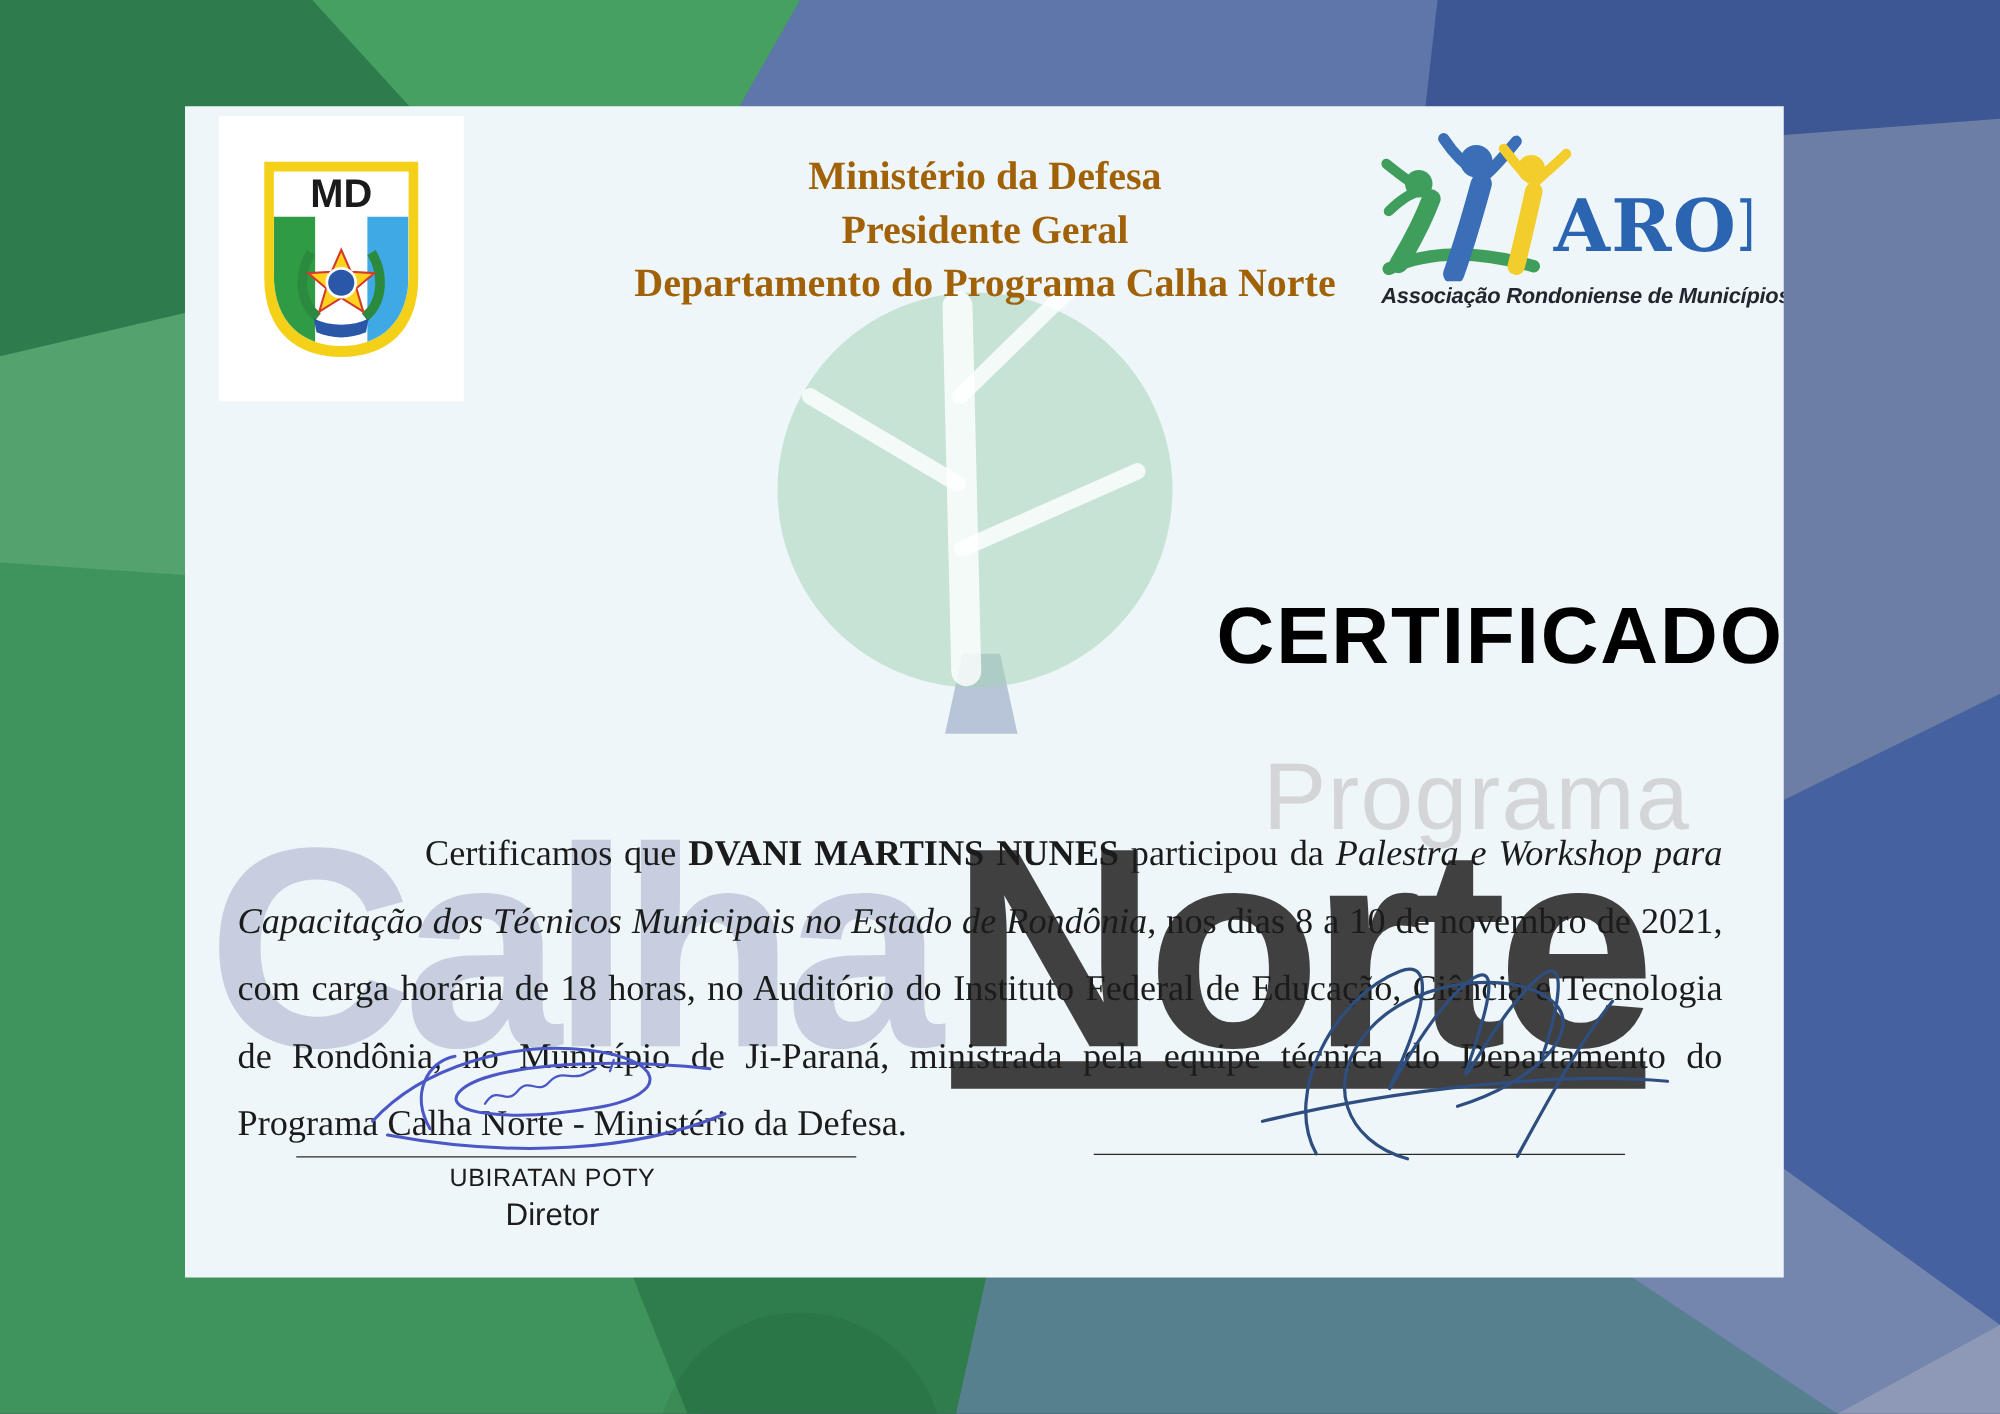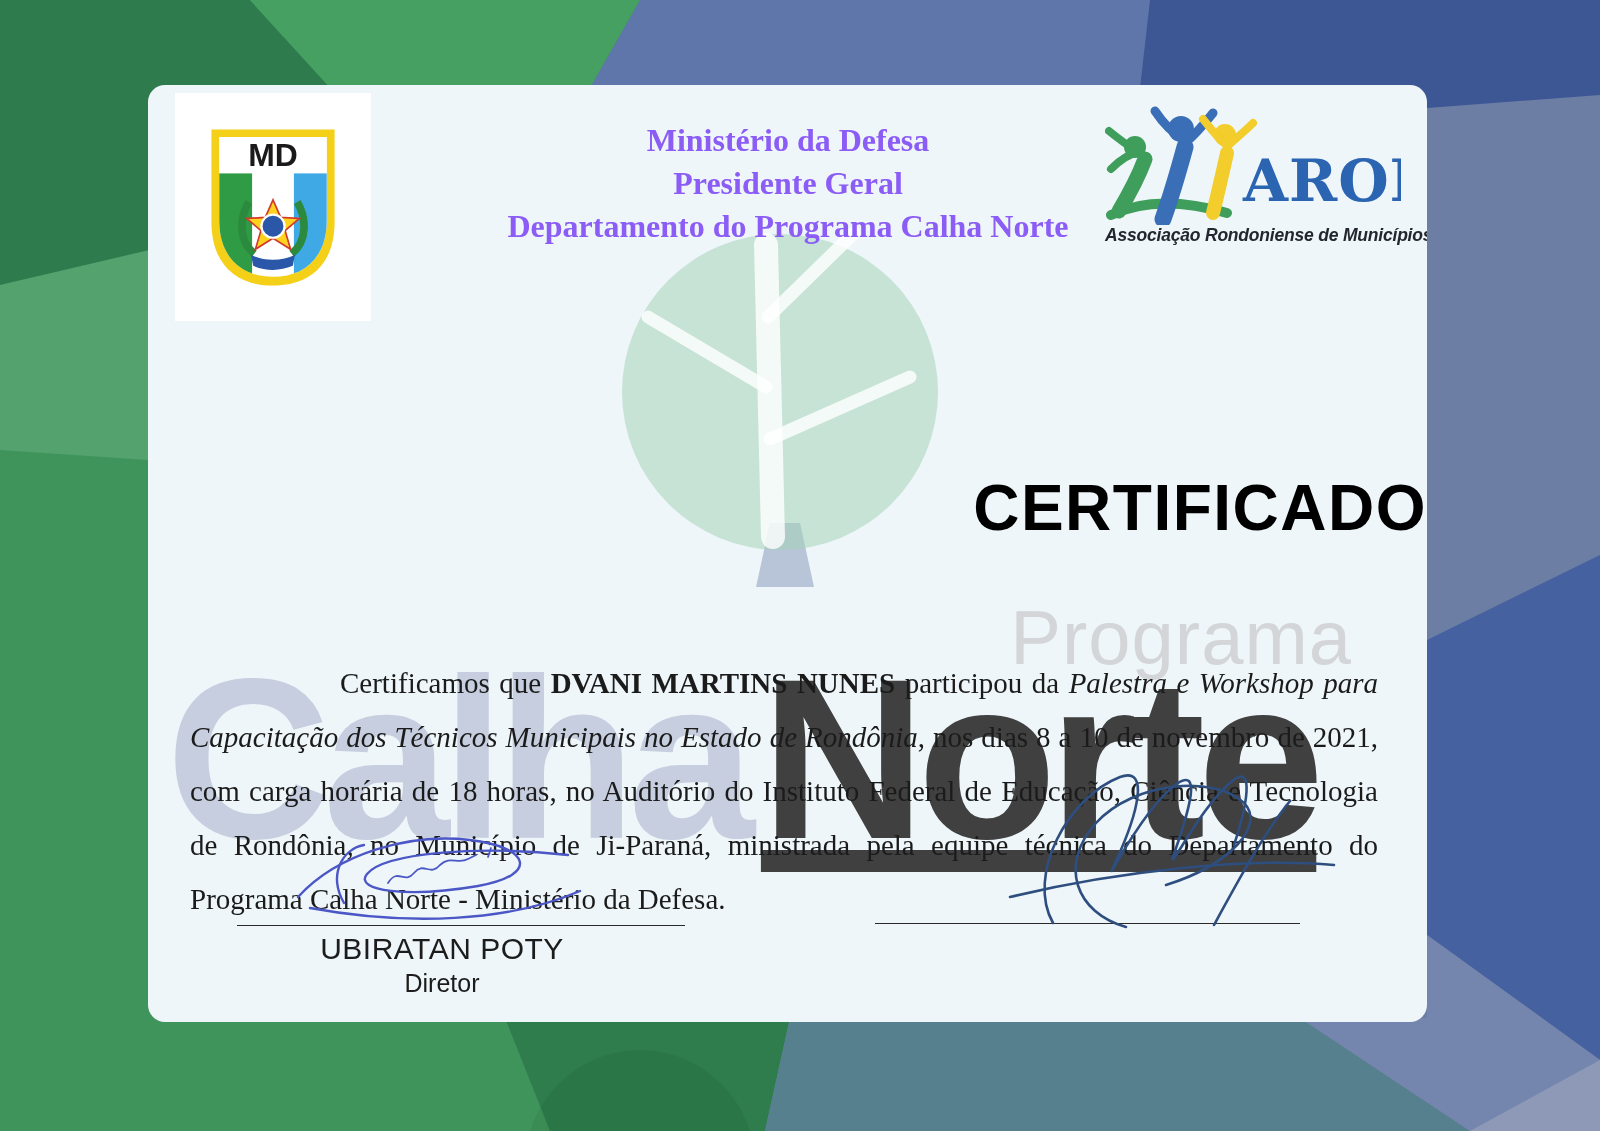--- a/index.html
+++ b/index.html
@@ -1,26 +1,26 @@
 <!DOCTYPE html>
 <html><head>
 <meta charset="utf-8">
 <style>
   html,body{margin:0;padding:0;background:#222;}
   #stage{position:relative;width:1600px;height:1131px;overflow:hidden;
          font-family:"Liberation Sans",sans-serif;}
   #bg{position:absolute;inset:0;}
   
   .card{position:absolute;left:148px;top:85px;width:1279px;height:937px;
-        background:#eef6f9;overflow:hidden;border-radius:17px;}
+        background:#eef6f9;overflow:hidden;}
   
   .md-box{position:absolute;left:27px;top:8px;width:196px;height:228px;background:#ffffff;
           display:flex;align-items:center;justify-content:center;z-index:5;}
   .header{position:absolute;left:250px;top:34px;width:780px;text-align:center;z-index:4;
-          font-family:"Liberation Serif",serif;font-weight:bold;color:#8b5cf6;
+          font-family:"Liberation Serif",serif;font-weight:bold;color:#a16207;
           font-size:32px;line-height:43px;}
   .arom{position:absolute;right:26px;top:12px;width:296px;z-index:5;text-align:center;}
   .arom-caption{font-size:17.5px;font-weight:bold;font-style:italic;color:#23262e;
                 margin-top:-4px;letter-spacing:-0.2px;white-space:nowrap;}
   
   .wm-programa{position:absolute;right:75px;top:493px;z-index:1;
                font-size:76px;color:#d3d5d8;letter-spacing:1px;margin-top:16px;}
   .wm-calhanorte{position:absolute;left:18px;top:560px;z-index:1;white-space:nowrap;
                  font-weight:bold;font-size:228px;letter-spacing:-8px;line-height:1;}
   .wm-calha{color:#c6cedf;}
@@ -33,21 +33,21 @@
   .body-text{position:absolute;left:42px;top:542px;width:1188px;z-index:4;
              font-family:"Liberation Serif",serif;font-size:29px;line-height:54px;
              color:#1b1b1b;text-align:justify;text-align-last:left;text-indent:150px;}
   .seg-bold{font-weight:bold;}
   .seg-italic{font-style:italic;}
   
   .sig-line{position:absolute;border-top:1.6px solid #2a2a2a;z-index:4;}
   .sig-line-left{left:89px;top:840px;width:448px;}
   .sig-line-right{left:727px;top:838px;width:425px;}
   .sig-left{position:absolute;left:70px;top:847px;width:448px;text-align:center;z-index:4;color:#1c1c1c;}
-  .sig-left .sig-name{font-size:30px;letter-spacing:0.5px;}
+  .sig-left .sig-name{font-size:20px;letter-spacing:0.5px;}
   .sig-left .sig-role{font-size:25px;margin-top:3px;}
   .sig-right{position:absolute;left:690px;top:845px;width:520px;text-align:center;z-index:4;color:#56565a;font-weight:bold;}
   .sig-right .sig-name{font-size:29px;letter-spacing:0.5px;}
   .sig-right .sig-role{font-size:25.5px;line-height:31px;margin-top:2px;}
   .ink{position:absolute;inset:0;z-index:6;pointer-events:none;}
 </style>
 </head>
 <body>
 
 <div id="stage">

